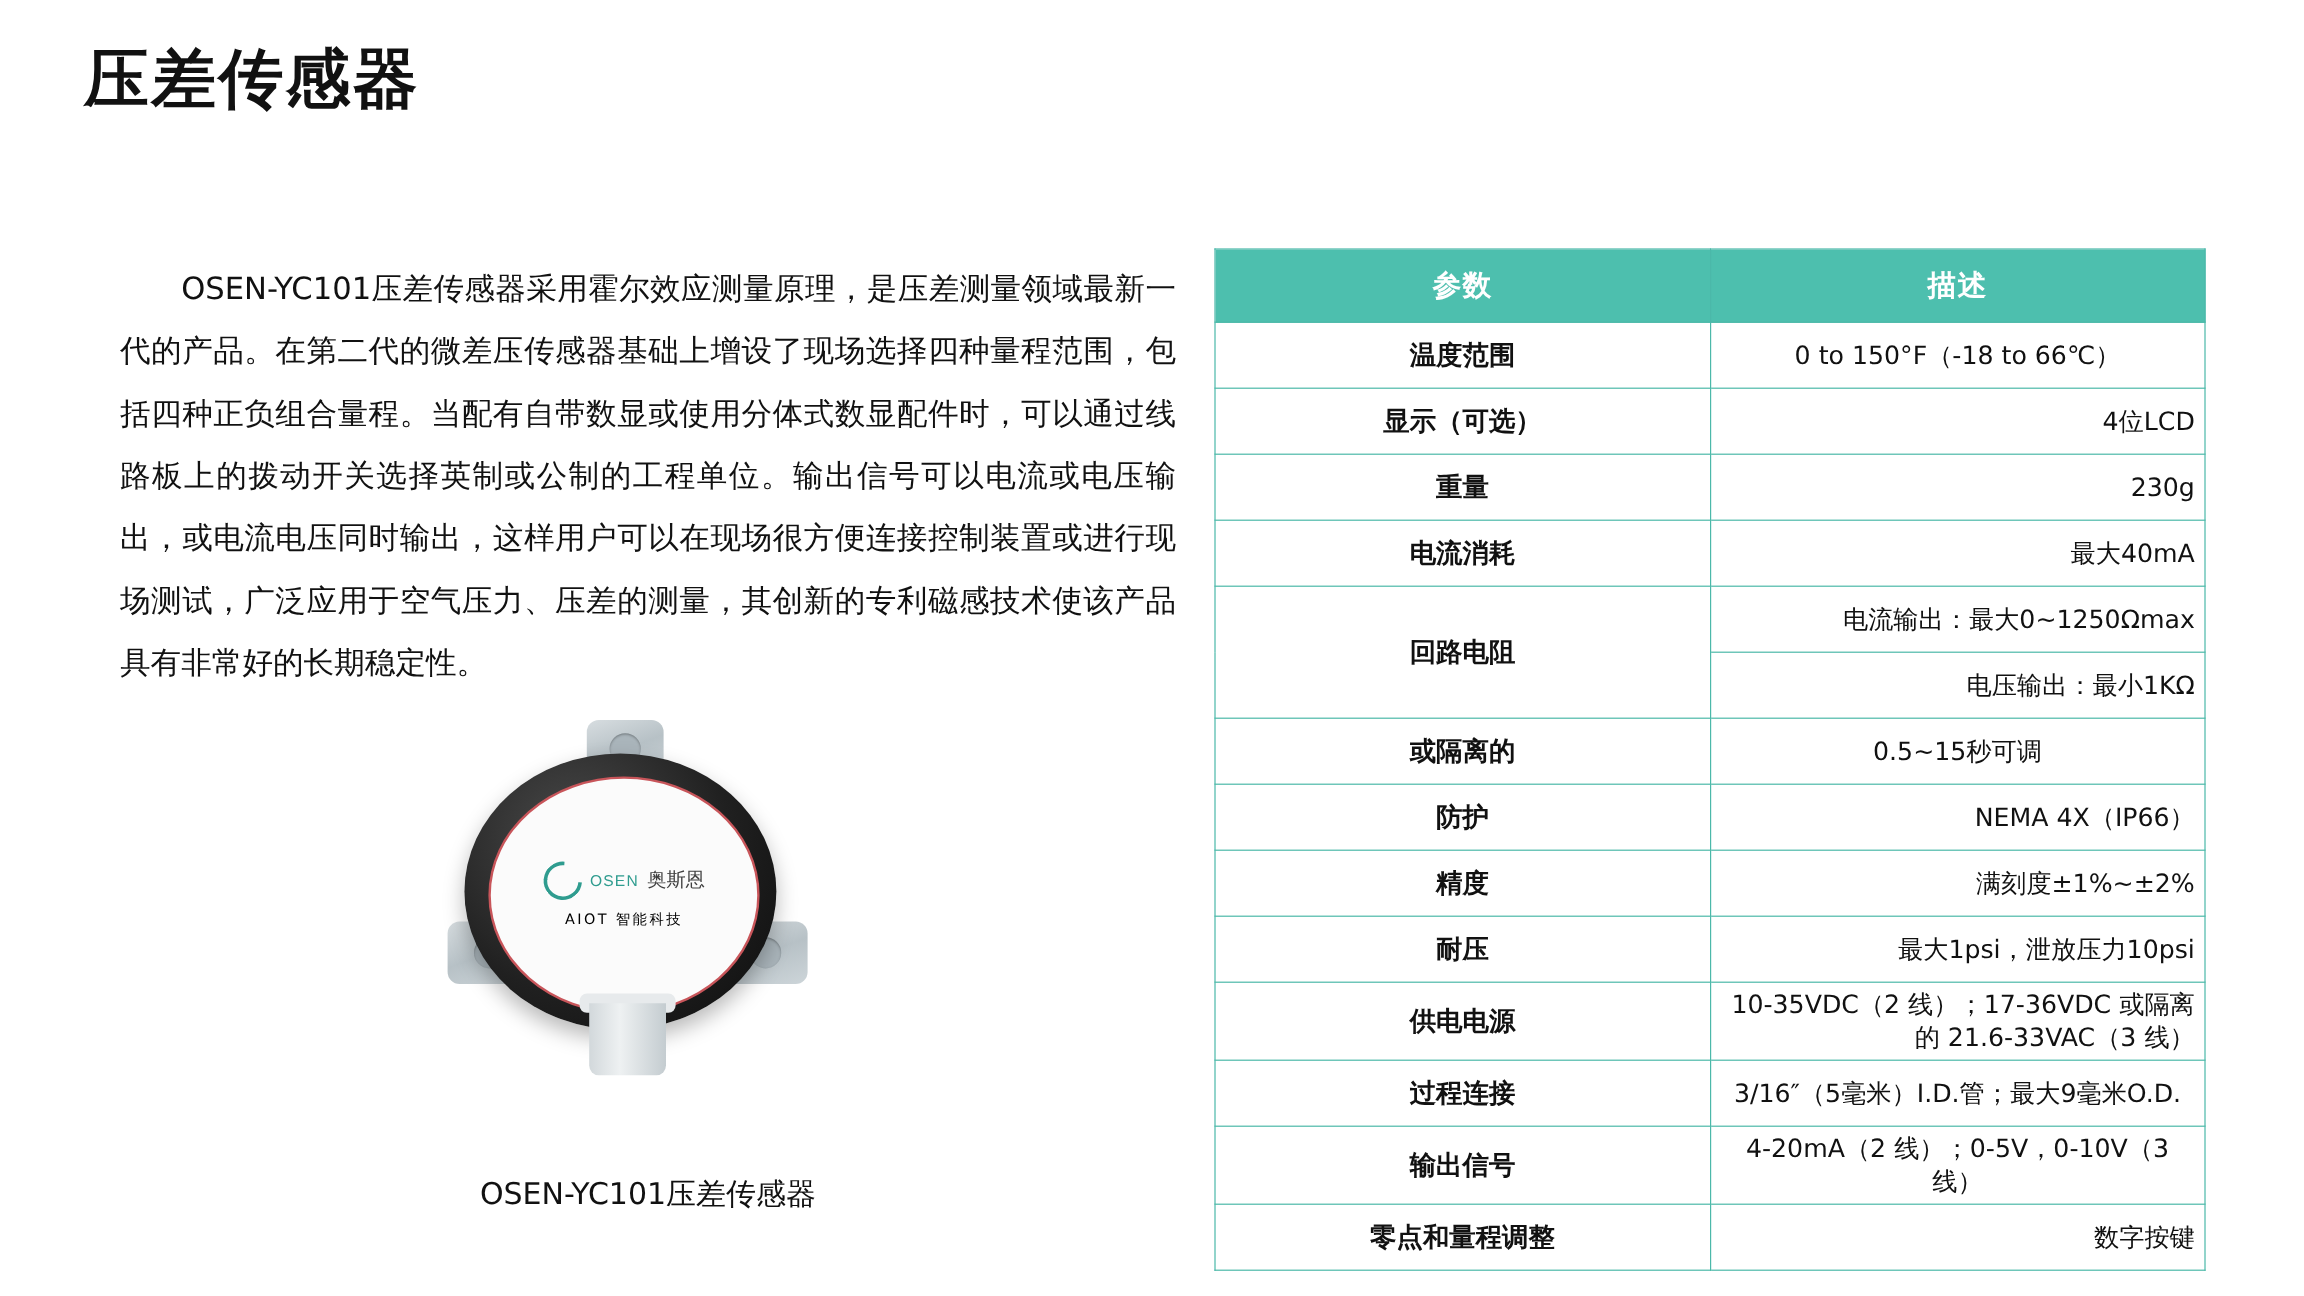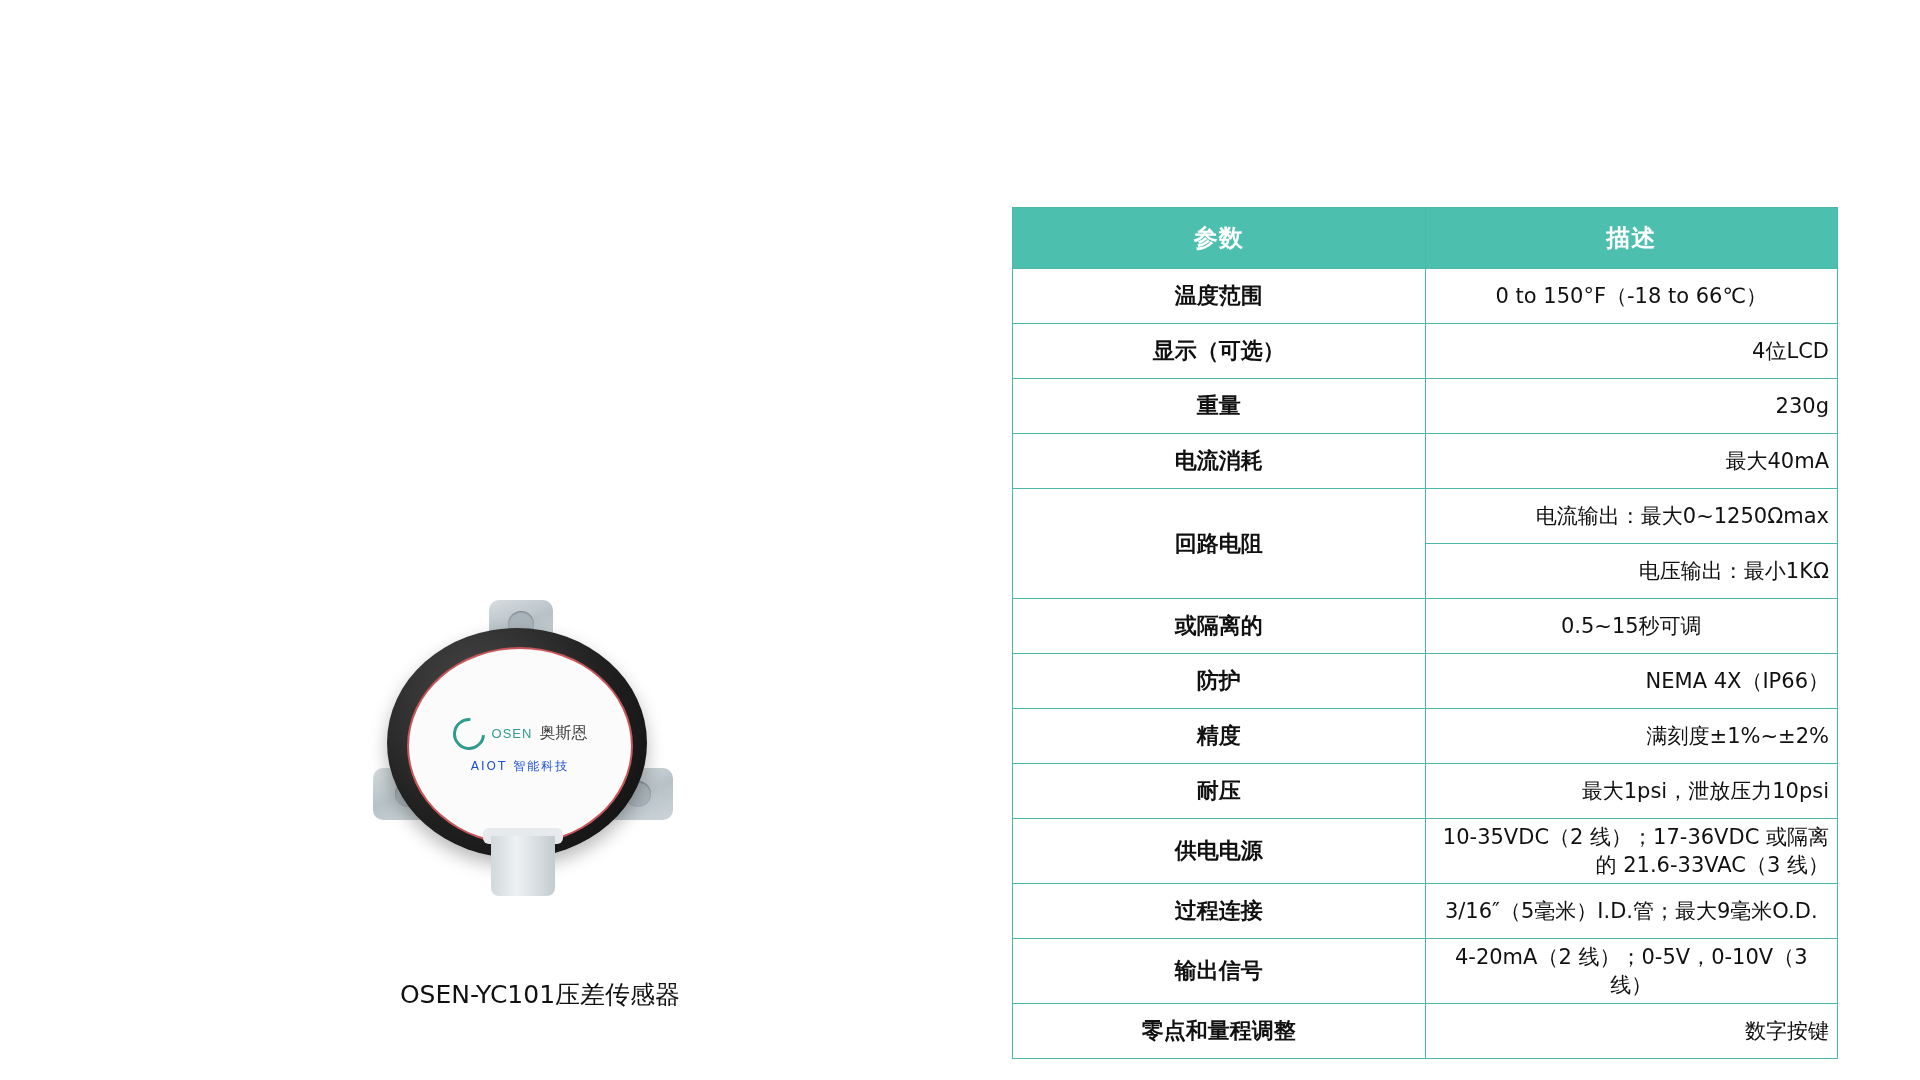--- a/index.html
+++ b/index.html
@@ -167,21 +167,21 @@
     letter-spacing: 1px;
   }
   .logo-cn {
     font-size: 16px;
     color: #404040;
     font-family: "DejaVu Sans", sans-serif;
   }
   .logo-sub {
     margin-top: 8px;
     font-size: 12px;
-    color: #1d4ed8;
+    color: #000000;
     letter-spacing: 2px;
     font-family: "DejaVu Sans", sans-serif;
   }
   .stem {
     position: absolute;
     left: 136px;
     top: 236px;
     width: 64px;
     height: 60px;
     background: linear-gradient(90deg, #d2d8db 0%, #eef1f2 40%, #c4ccd0 100%);
@@ -250,22 +250,26 @@
     font-weight: normal;
     text-align: right;
   }
 </style>
 </head>
 <body>
 
 <div class="page">
 
   <div class="header">
+    <div class="header-title">压差传感器</div>
   </div>
 
+  <div class="left-col">
+    <div class="body-text">OSEN-YC101压差传感器采用霍尔效应测量原理，是压差测量领域最新一代的产品。在第二代的微差压传感器基础上增设了现场选择四种量程范围，包括四种正负组合量程。当配有自带数显或使用分体式数显配件时，可以通过线路板上的拨动开关选择英制或公制的工程单位。输出信号可以电流或电压输出，或电流电压同时输出，这样用户可以在现场很方便连接控制装置或进行现场测试，广泛应用于空气压力、压差的测量，其创新的专利磁感技术使该产品具有非常好的长期稳定性。</div>
+  </div>
 
   <div class="product-wrap">
     <div class="sensor">
       <div class="mount top"></div>
       <div class="mount left"></div>
       <div class="mount right"></div>
       <div class="ring-outer"></div>
       <div class="ring-inner">
         <div class="logo-row">
           <span class="logo-mark"></span>

